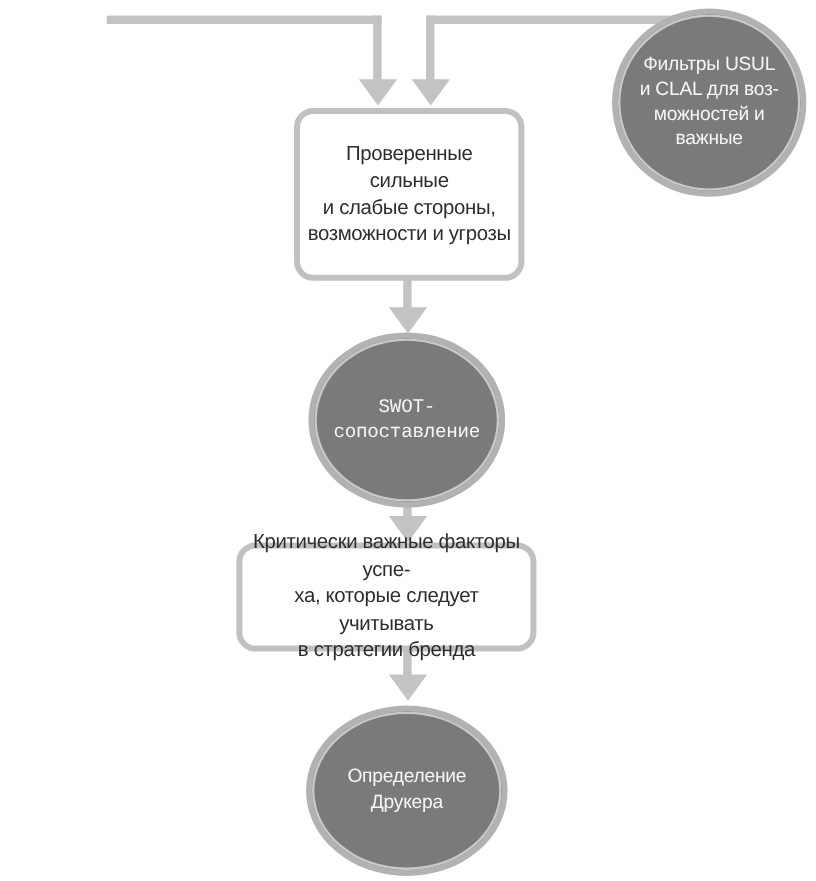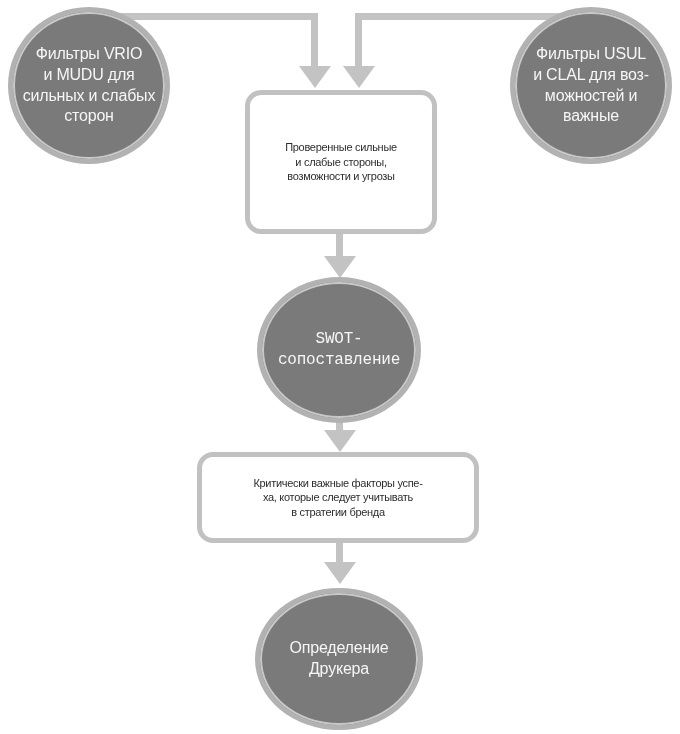--- a/index.html
+++ b/index.html
@@ -60,21 +60,21 @@
     border: 5px solid #c1c1c1;
     border-radius: 16px;
     box-sizing: border-box;
     display: flex;
     align-items: center;
     justify-content: center;
     z-index: 2;
   }
   .rbox .node-text {
     color: #2d2d2d;
-    font-size: 11px;
+    font-size: 17px;
     line-height: 1.32;
     text-align: center;
     white-space: pre-line;
     letter-spacing: -0.3px;
     padding: 0 6px;
   }
 </style>
 </head>
 <body>
 
@@ -90,45 +90,39 @@
 
   <div class="line" style="left:336px; top:231px; width:7px; height:27px;"></div>
   <div class="arrow" style="left:324px; top:256px;"></div>
 
   <div class="line" style="left:336px; top:419px; width:7px; height:13px;"></div>
   <div class="arrow" style="left:324px; top:430px;"></div>
 
   <div class="line" style="left:336px; top:541px; width:7px; height:23px;"></div>
   <div class="arrow" style="left:324px; top:562px;"></div>
 
-  <div class="ellipse" style="left:8px; top:7px; width:162px; height:157px;">
-    <span class="node-text">Фильтры VRIO
-и MUDU для
-сильных и слабых
-сторон</span>
-  </div>
 
   <div class="ellipse" style="left:510px; top:7px; width:162px; height:157px;">
     <span class="node-text">Фильтры USUL
 и CLAL для воз-
 можностей и важные</span>
   </div>
 
   <div class="rbox" style="left:245px; top:90px; width:192px; height:144px;">
     <span class="node-text">Проверенные сильные
 и слабые стороны,
 возможности и угрозы</span>
   </div>
 
   <div class="ellipse" style="left:257px; top:277px; width:164px; height:146px;font-family:Liberation Mono, monospace;">
     <span class="node-text">SWOT-
 сопоставление</span>
   </div>
 
-  <div class="rbox" style="left:197px; top:452px; width:282px; height:91px;">
+  <div class="rbox" style="left:197px; top:452px; width:250px; height:91px;">
     <span class="node-text">Критически важные факторы успе-
 ха, которые следует учитывать
 в стратегии бренда</span>
   </div>
 
   <div class="ellipse" style="left:255px; top:588px; width:168px; height:142px;">
     <span class="node-text">Определение
 Друкера</span>
   </div>
 

